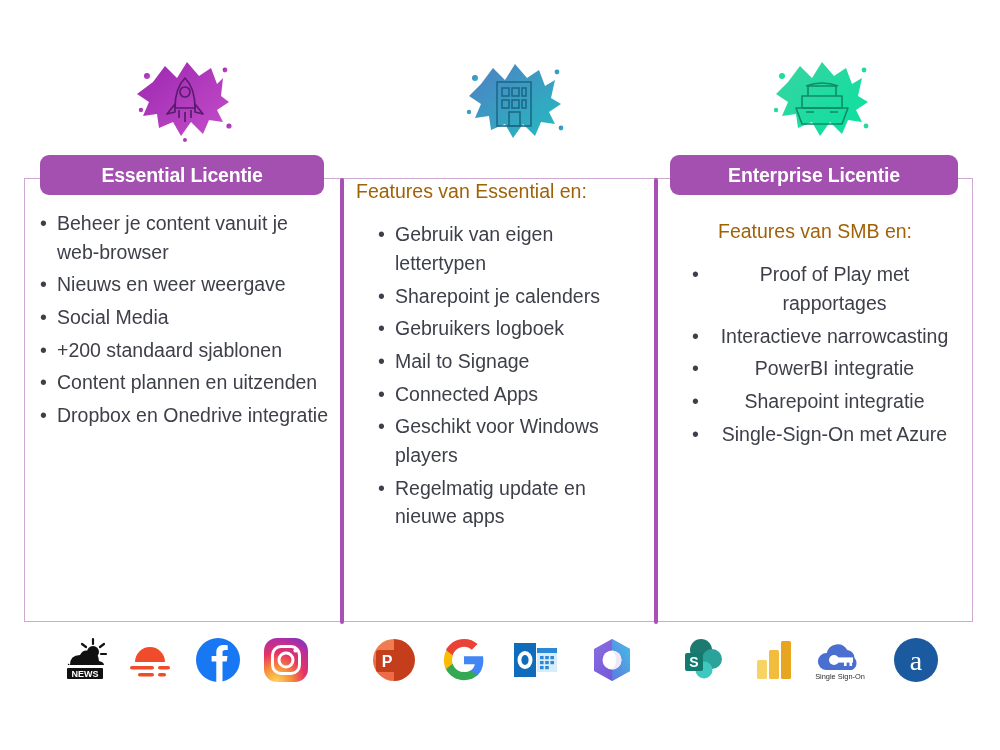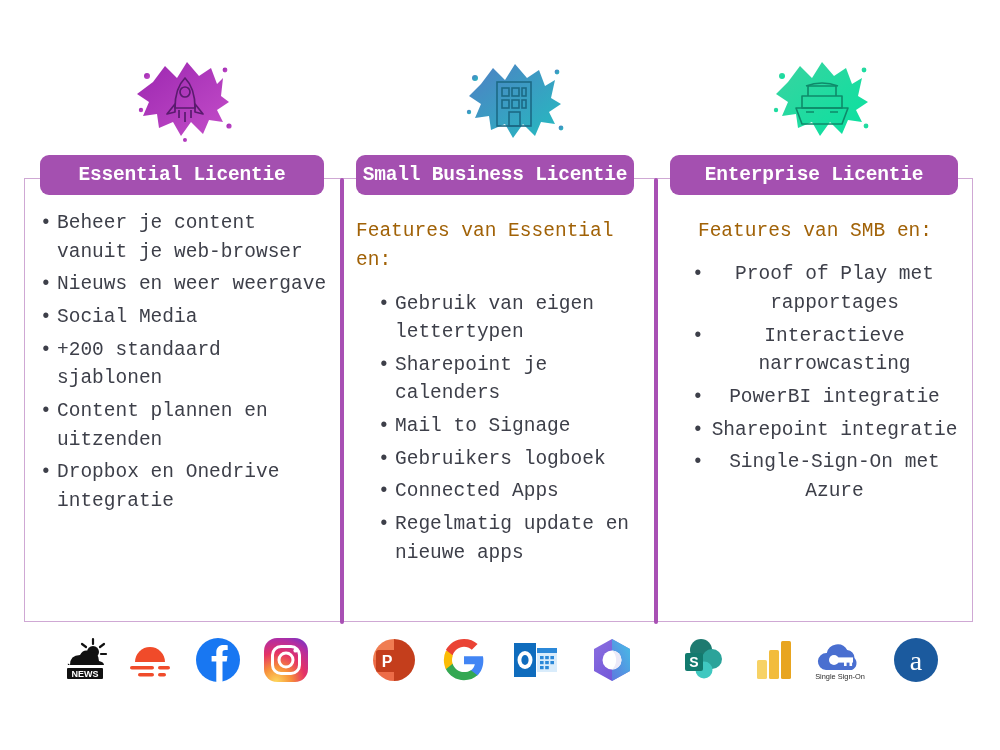--- a/index.html
+++ b/index.html
@@ -29,21 +29,21 @@
     position:absolute;
     top:178px;
     width:4px;height:446px;
     background:#a850b4;
     border-radius:2px;
   }
   #divider-1{left:340px;}
   #divider-2{left:654px;}
 
   
-  .columns{position:absolute;left:0;top:0;width:1000px;height:750px;font-family:Liberation Mono, monospace;}
+  .columns{position:absolute;left:0;top:0;width:1000px;height:750px;}
   .col{position:absolute;top:155px;}
   #col-0{left:40px;width:290px;}
   #col-1{left:356px;width:290px;}
   #col-2{left:670px;width:290px;text-align:center;}
 
   .pill{
     background:#a450b0;
     color:#ffffff;
     border-radius:9px;
     height:40px;
@@ -208,28 +208,28 @@
       <li>Beheer je content vanuit je web-browser</li>
       <li>Nieuws en weer weergave</li>
       <li>Social Media</li>
       <li>+200 standaard sjablonen</li>
       <li>Content plannen en uitzenden</li>
       <li>Dropbox en Onedrive integratie</li>
     </ul>
   </div>
 
   <div class="col" id="col-1">
-    <div class="pill">Small Business Licentie</div>
     <div class="intro">Features van Essential en:</div>
     <ul class="features indented">
       <li>Gebruik van eigen lettertypen</li>
       <li>Sharepoint je calenders</li>
+      <li>Gebruikers logboek</li>
       <li>Mail to Signage</li>
-      <li>Gebruikers logboek</li>
       <li>Connected Apps</li>
+      <li>Geschikt voor Windows players</li>
       <li>Regelmatig update en nieuwe apps</li>
     </ul>
   </div>
 
   <div class="col" id="col-2">
     <div class="pill">Enterprise Licentie</div>
     <div class="intro">Features van SMB en:</div>
     <ul class="features indented">
       <li>Proof of Play met rapportages</li>
       <li>Interactieve narrowcasting</li>

